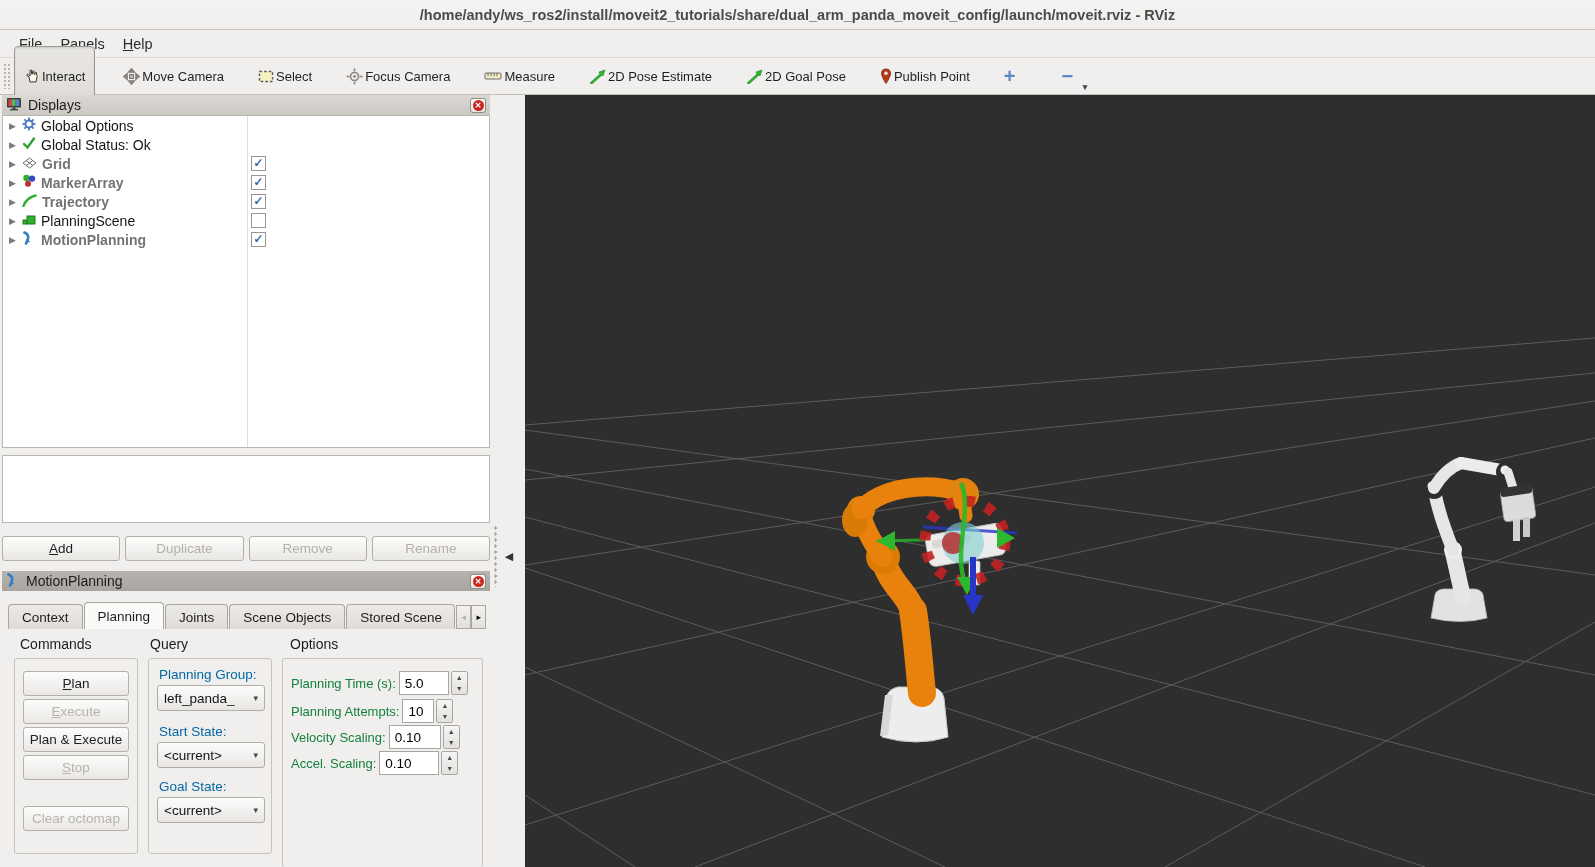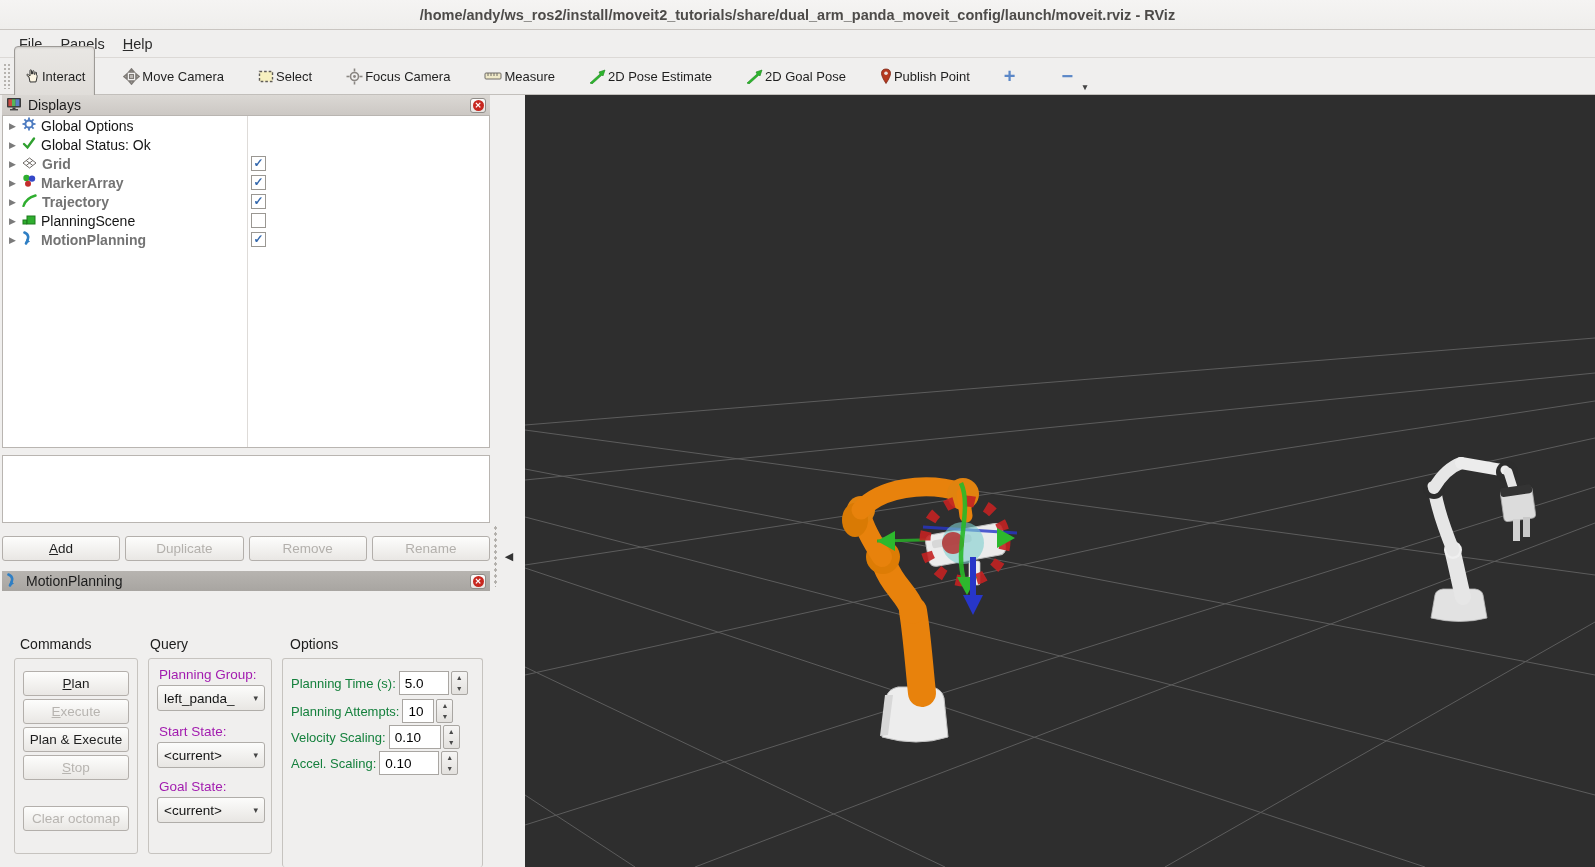--- a/index.html
+++ b/index.html
@@ -88,21 +88,21 @@
   #mp-content { position:absolute; left:2px; top:533px; width:503px; height:239px; }
   .section-label { position:absolute; top:8px; font-size:14px; color:#1c1c1c; }
   .group-box { position:absolute; top:30px; border:1px solid #c6c3bf; border-radius:3px; }
   #cmd-box { left:12px; width:124px; height:196px;text-decoration:underline; }
   #query-box { left:146px; width:124px; height:196px; }
   #opt-box { left:280px; width:201px; height:209px; border-bottom:none; }
   .cmd-btn { position:absolute; left:8px; width:106px; height:25px; font-size:13.5px;
     border:1px solid #b3afab; border-radius:3px;
     background:linear-gradient(#fdfdfc,#e9e7e4); color:#1e1e1e; }
   .cmd-btn:disabled { color:#b7b4b0; }
-  .q-label { position:absolute; left:10px; font-size:13.5px; color:#a21caf; }
+  .q-label { position:absolute; left:10px; font-size:13.5px; color:#0369a1; }
   .dropdown { position:absolute; left:8px; width:108px; height:26px;
     border:1px solid #b0ada9; border-radius:3px; background:linear-gradient(#fcfcfb,#e8e6e3);
     font-size:13.5px; color:#141414; display:flex; align-items:center; padding:0 6px; }
   .dropdown .dd-arrow { margin-left:auto; font-size:9px; color:#444; }
   .opt-row { position:absolute; left:8px; display:flex; align-items:center; height:26px; }
   .opt-row .o-label { font-size:13px; color:#15803d; margin-right:3px; }
   .opt-row .o-input { height:24px; border:1px solid #a9a6a2; background:#fff;
     font-size:13.5px; padding:0 5px; display:flex; align-items:center; }
   .spinner { width:17px; height:24px; border:1px solid #a9a6a2; border-radius:2px; margin-left:2px;
     background:linear-gradient(#f6f5f4,#e3e1de); display:flex; flex-direction:column; }
@@ -345,20 +345,29 @@
       <span><svg width="14" height="14" viewBox="0 0 14 14">
             <path d="M2.5 1.5 Q9 4 4 12.5" fill="none" stroke="#2f7fc4" stroke-width="2.6" stroke-linecap="round"></path>
             <path d="M3 13.5 L8 10.5 L4.5 8 Z" fill="#2f7fc4"></path>
           </svg></span>
       <span>MotionPlanning</span>
       <span class="close-btn">
           <span class="dot">✕</span>
         </span>
     </div>
 
+    <div id="tab-bar">
+      <div class="tab">Context</div>
+      <div class="tab active">Planning</div>
+      <div class="tab">Joints</div>
+      <div class="tab">Scene Objects</div>
+      <div class="tab" style="max-width:109px; overflow:hidden; white-space:nowrap;">Stored Scene</div>
+      <div class="tab-scroll disabled">◂</div>
+      <div class="tab-scroll">▸</div>
+    </div>
 
     <div id="mp-content">
       <span class="section-label" style="left:18px">Commands</span>
       <span class="section-label" style="left:148px">Query</span>
       <span class="section-label" style="left:288px">Options</span>
 
       <div class="group-box" id="cmd-box">
         <button class="cmd-btn mnemonic" style="top:12px">Plan</button>
         <button class="cmd-btn mnemonic" style="top:40px" disabled="">Execute</button>
         <button class="cmd-btn" style="top:68px; padding:0 2px;">Plan &amp; Execute</button>

